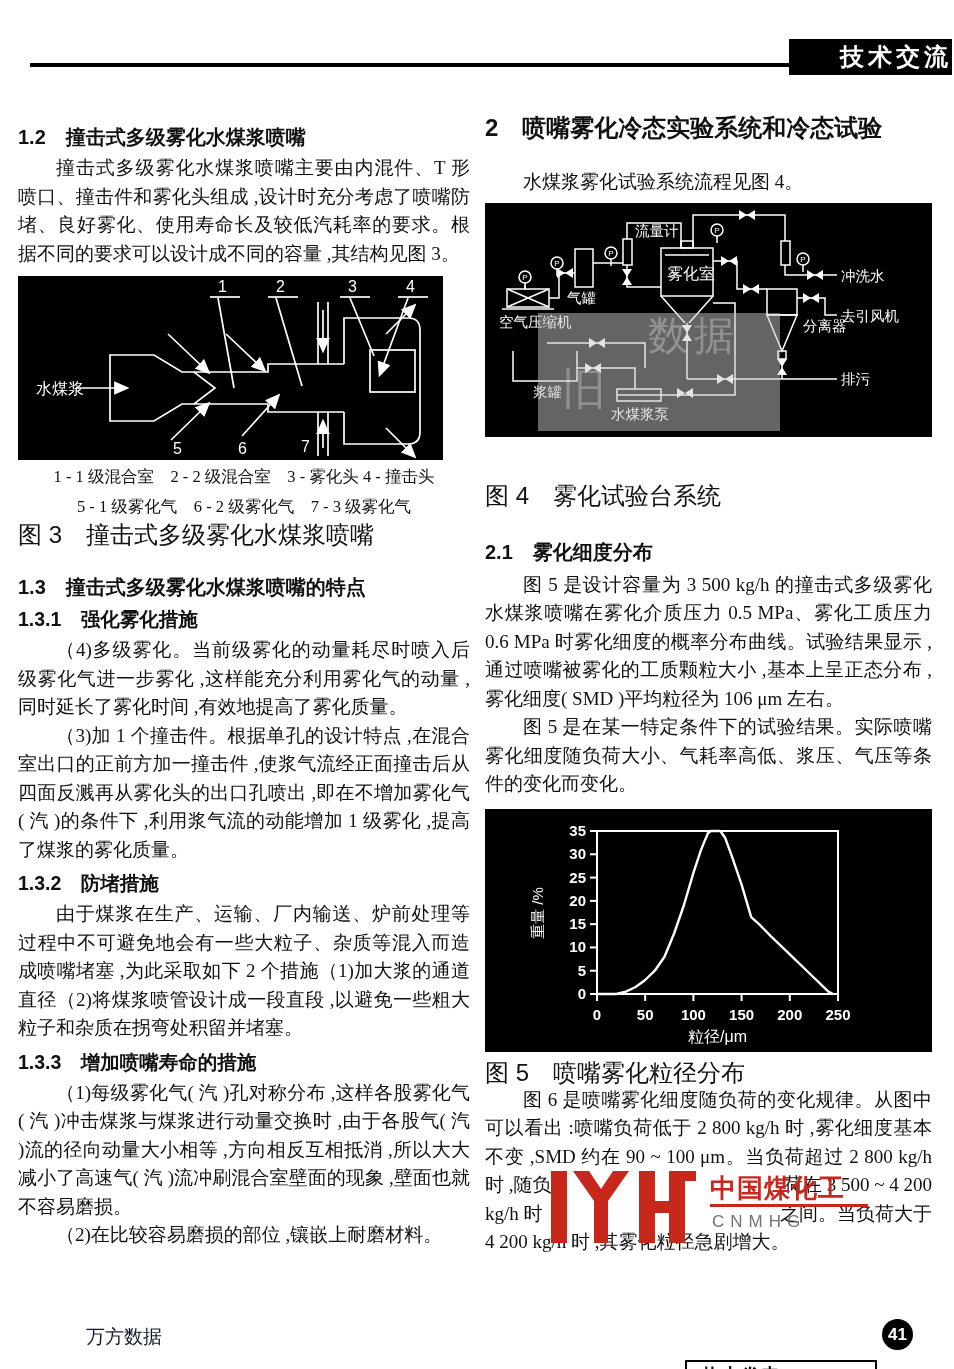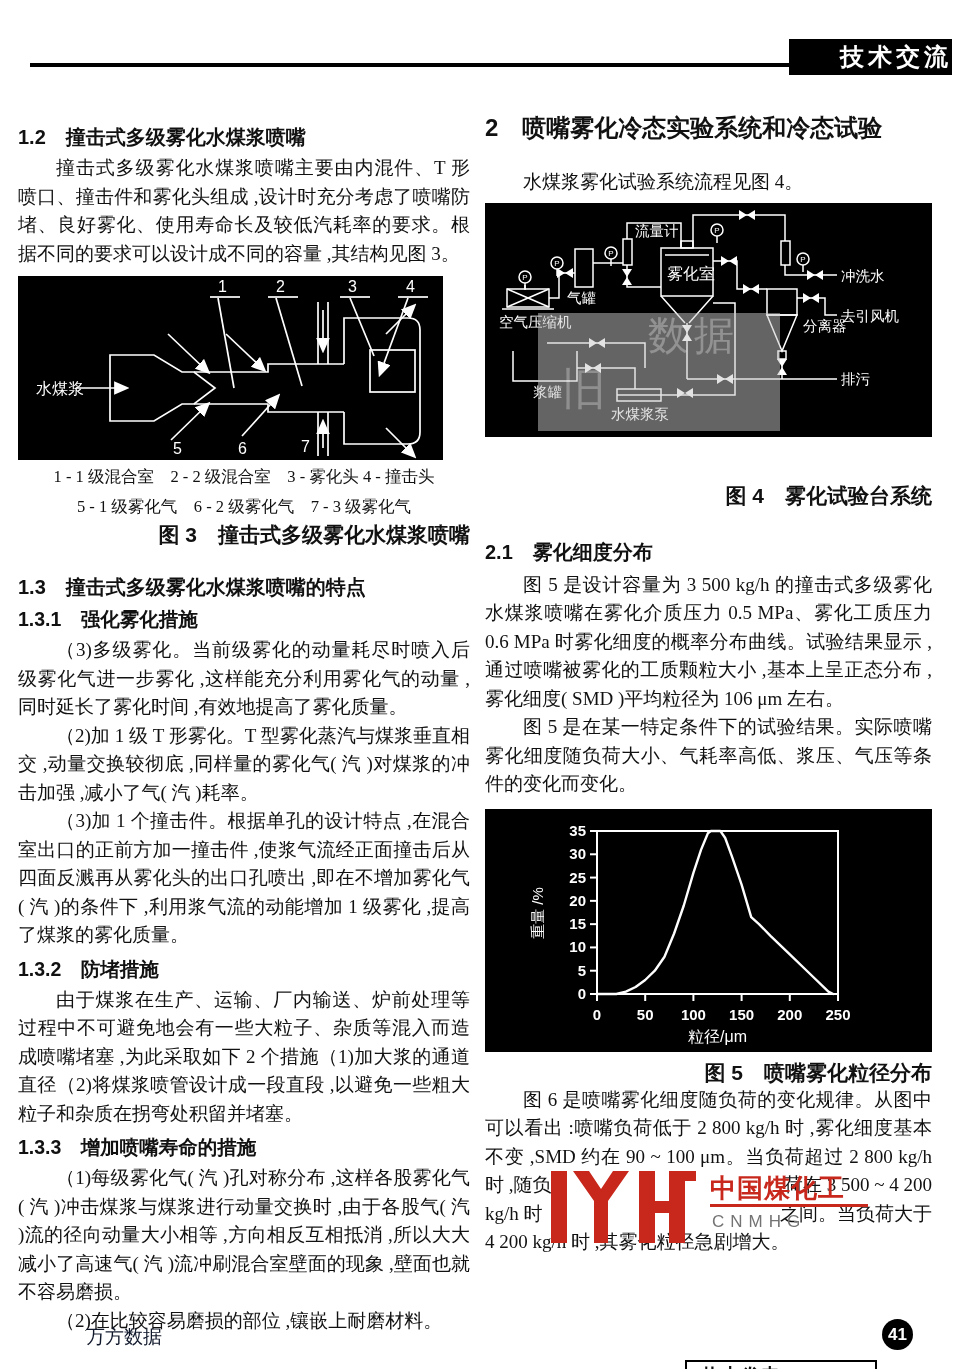--- a/index.html
+++ b/index.html
@@ -17,22 +17,22 @@
   .bh{font-family:"Liberation Sans","DejaVu Sans",sans-serif;font-weight:bold;font-size:20px;
       margin:8px 0 4px 0;line-height:26px;}
   .bh3{font-family:"Liberation Sans","DejaVu Sans",sans-serif;font-weight:bold;font-size:19.5px;
       margin:6px 0 4px 0;line-height:26px;}
   .sec-big{font-family:"Liberation Sans","DejaVu Sans",sans-serif;font-weight:bold;font-size:24px;
       margin:0 0 24px 0;line-height:32px;}
   p.body{margin:0;text-align:justify;text-indent:2em;}
   .figbox{position:relative;background:#000;}
   .figbox svg text{font-family:"Liberation Sans","DejaVu Sans",sans-serif;}
   .cap{font-size:16.5px;text-align:center;margin:4px 0 0 0;line-height:26px;}
-  .cap-title{font-family:"Liberation Sans","DejaVu Sans",sans-serif;font-weight:bold;font-size:21px;
-      text-align:right;margin:2px 0 0 0;line-height:26px;}
+  .cap-title{font-family:"Liberation Sans","DejaVu Sans",sans-serif;font-weight:normal;font-size:24px;
+      text-align:left;margin:2px 0 0 0;line-height:26px;}
   .cap-title.gap{margin-top:46px;}
   
   .wm-para{position:relative;}
   .wm-line{white-space:nowrap;}
   .jline{text-align:justify;text-align-last:justify;}
   .jline.first{padding-left:2em;}
   .split{display:flex;justify-content:space-between;}
   .wm-logo{position:absolute;left:66px;top:85px;pointer-events:none;}
   .wm-cn{position:absolute;left:225px;top:88px;color:#c8271c;
          font-family:"Liberation Sans","DejaVu Sans",sans-serif;font-size:26px;font-weight:600;
@@ -122,22 +122,21 @@
           <text x="283" y="176">7</text>
         </g>
       </svg>
     </div>
     <div class="cap">1 - 1 级混合室　2 - 2 级混合室　3 - 雾化头 4 - 撞击头</div>
     <div class="cap">5 - 1 级雾化气　6 - 2 级雾化气　7 - 3 级雾化气</div>
     <div class="cap-title">图 3　撞击式多级雾化水煤浆喷嘴</div>
 
     <div class="bh" style="margin-top:26px;">1.3　撞击式多级雾化水煤浆喷嘴的特点</div>
     <div class="bh3">1.3.1　强化雾化措施</div>
-    <p class="body">（3)多级雾化。当前级雾化的动量耗尽时喷入后级雾化气进一步雾化 ,这样能充分利用雾化气的动量 ,同时延长了雾化时间 ,有效地提高了雾化质量。</p>
-    <p class="body">（2)加 1 级 T 形雾化。T 型雾化蒸汽与煤浆垂直相交 ,动量交换较彻底 ,同样量的雾化气( 汽 )对煤浆的冲击加强 ,减小了气( 汽 )耗率。</p>
+    <p class="body">（4)多级雾化。当前级雾化的动量耗尽时喷入后级雾化气进一步雾化 ,这样能充分利用雾化气的动量 ,同时延长了雾化时间 ,有效地提高了雾化质量。</p>
     <p class="body">（3)加 1 个撞击件。根据单孔的设计特点 ,在混合室出口的正前方加一撞击件 ,使浆气流经正面撞击后从四面反溅再从雾化头的出口孔喷出 ,即在不增加雾化气( 汽 )的条件下 ,利用浆气流的动能增加 1 级雾化 ,提高了煤浆的雾化质量。</p>
     <div class="bh3">1.3.2　防堵措施</div>
     <p class="body">由于煤浆在生产、运输、厂内输送、炉前处理等过程中不可避免地会有一些大粒子、杂质等混入而造成喷嘴堵塞 ,为此采取如下 2 个措施（1)加大浆的通道直径（2)将煤浆喷管设计成一段直段 ,以避免一些粗大粒子和杂质在拐弯处积留并堵塞。</p>
     <div class="bh3">1.3.3　增加喷嘴寿命的措施</div>
     <p class="body">（1)每级雾化气( 汽 )孔对称分布 ,这样各股雾化气( 汽 )冲击煤浆与煤浆进行动量交换时 ,由于各股气( 汽 )流的径向动量大小相等 ,方向相反互相抵消 ,所以大大减小了高速气( 汽 )流冲刷混合室壁面的现象 ,壁面也就不容易磨损。</p>
     <p class="body">（2)在比较容易磨损的部位 ,镶嵌上耐磨材料。</p>
   </div>
 
   <div class="col col-right">
     <div class="sec-big">2　喷嘴雾化冷态实验系统和冷态试验</div>

